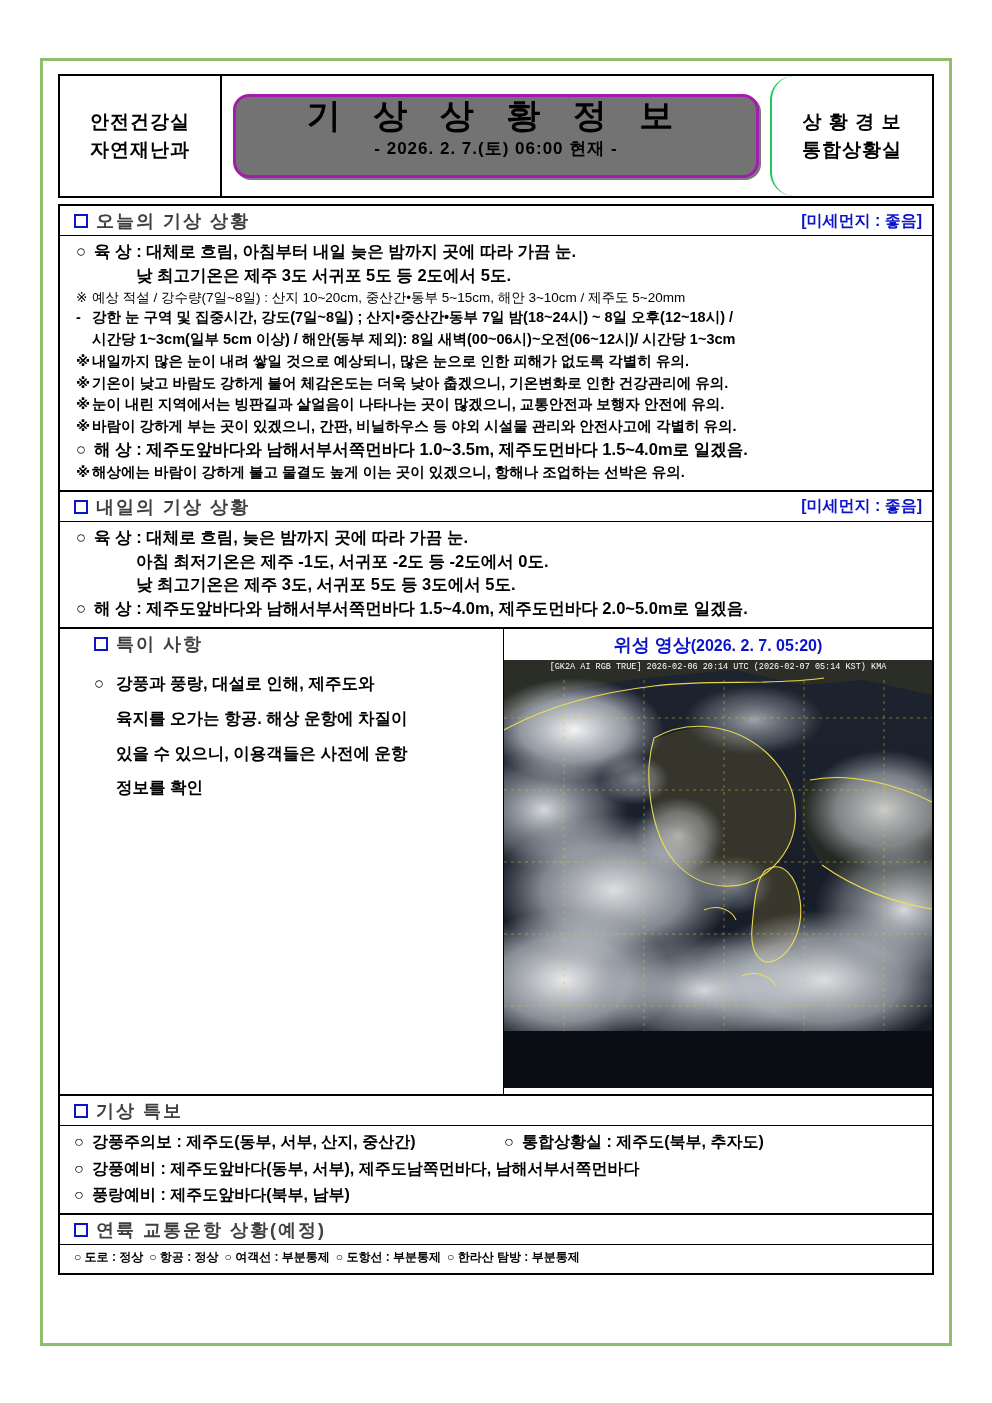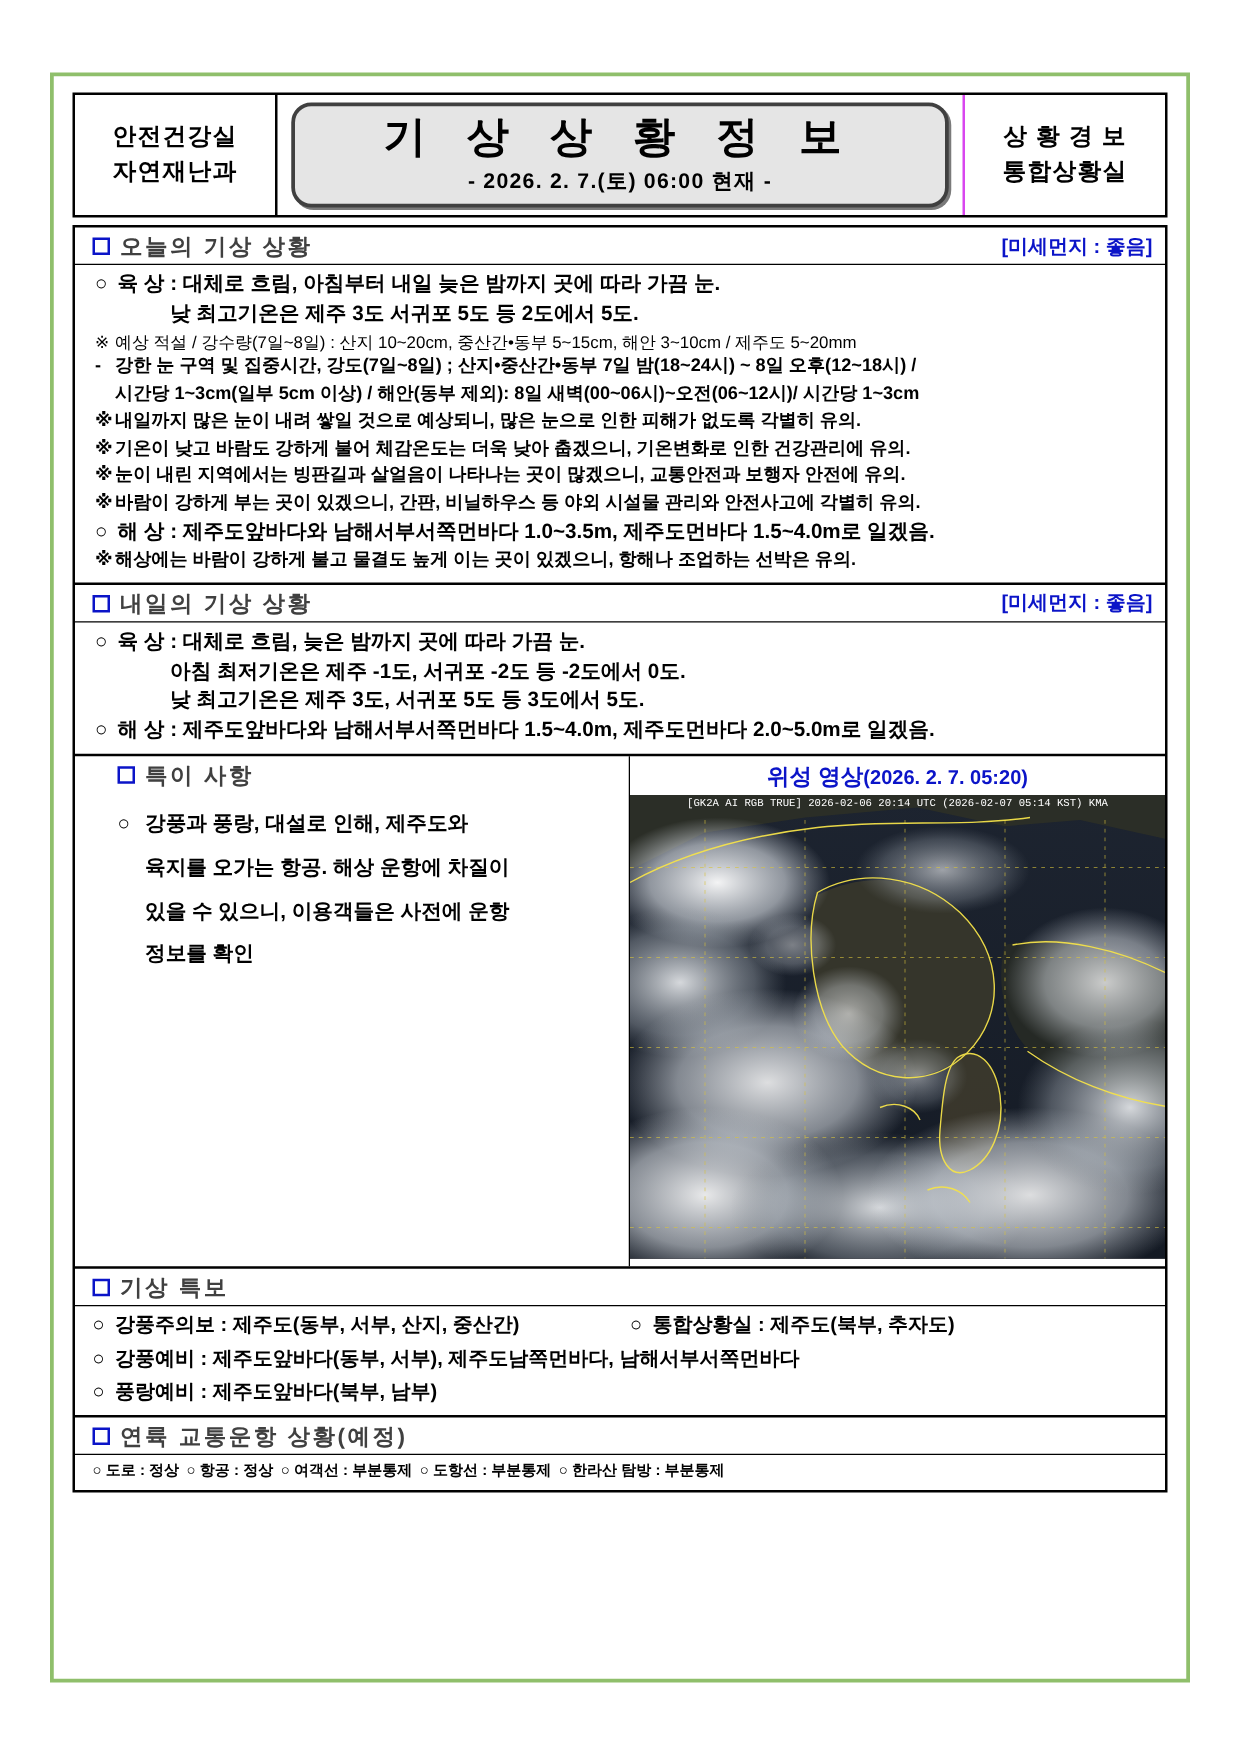--- a/index.html
+++ b/index.html
@@ -30,52 +30,51 @@
     height: 100%;
     box-sizing: border-box;
   }
 
   
   .header {
     display: flex;
     align-items: stretch;
     border: 2px solid #000;
     box-sizing: border-box;
-    height: 100px;
+    height: 124px;
     margin: 4px 6px 0 6px;
   }
   .header-left, .header-right {
     width: 160px;
     display: flex;
     flex-direction: column;
     justify-content: center;
     align-items: center;
     font-weight: bold;
     font-size: 19px;
     letter-spacing: 1px;
     line-height: 1.5;
   }
   .header-left { border-right: 2px solid #000; }
-  .header-right { border-left: 2px solid #d946ef; }
+  .header-right { border-left: 2px solid #22c55e; border-radius: 24px; }
   .header-mid {
     flex: 1;
     display: flex;
     align-items: center;
     justify-content: center;
   }
   .title-plate {
     width: 95%;
     height: 78px;
-    border: 3px solid #404040;
+    border: 3px solid #a21caf;
     border-radius: 16px;
-    background: #e5e5e5;
+    background: #737373;
     display: flex;
     flex-direction: column;
     align-items: center;
-    justify-content: center;
     box-shadow: 2px 2px 0 #7a7a7a;
   }
   .title-main {
     font-size: 34px;
     font-weight: bold;
     letter-spacing: 12px;
     color: #000;
     line-height: 1.1;
     font-family: "Liberation Serif", "DejaVu Serif", serif;
   }
@@ -173,21 +172,21 @@
     text-align: center;
     color: #0b14c8;
     font-weight: bold;
     font-size: 18px;
     padding: 4px 0 3px 0;
   }
   .sat-title .small { font-size: 16px; }
   .sat-wrap {
     margin: 0 auto 6px auto;
     width: 428px;
-    height: 371px;
+    height: 428px;
     position: relative;
     background: #0b0d14;
     overflow: hidden;
   }
   .sat-caption {
     position: absolute;
     top: 2px; left: 0; right: 0;
     text-align: center;
     color: #ffffff;
     font-size: 8.5px;

